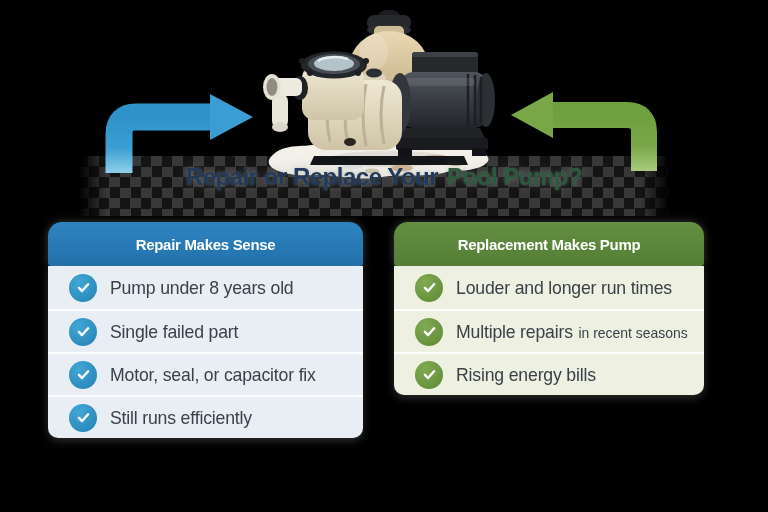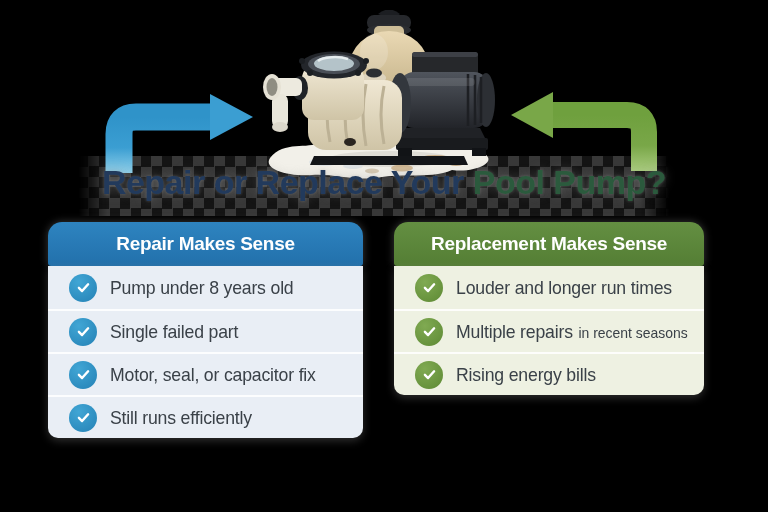--- a/index.html
+++ b/index.html
@@ -14,31 +14,31 @@
     background-size:21px 21px;opacity:.95;
     -webkit-mask-image:linear-gradient(90deg,transparent 0%,#000 5%,#000 95%,transparent 100%);
             mask-image:linear-gradient(90deg,transparent 0%,#000 5%,#000 95%,transparent 100%);
   }
   .hero-pump{position:absolute;left:250px;top:10px;width:260px;height:178px;}
   .arrow{position:absolute;}
   .arrow-left{left:98px;top:90px;width:160px;height:85px;}
   .arrow-right{left:505px;top:88px;width:160px;height:85px;}
   .title{
     position:absolute;left:0;top:163px;width:768px;text-align:center;
-    font-size:34px;font-weight:700;letter-spacing:-0.5px;white-space:nowrap;
+    font-size:24px;font-weight:700;letter-spacing:-0.5px;white-space:nowrap;
     text-shadow:0 0 12px rgba(150,150,150,.45), 0 0 3px rgba(160,160,160,.35);
   }
   .title .seg-repair{color:#223a5c;}
   .title .seg-pump{color:#2b5a3d;margin-left:9px;}
   .card{position:absolute;top:222px;}
   .card-repair{left:48px;width:315px;}
   .card-replace{left:394px;width:310px;}
   .card-header{
     height:44px;border-radius:14px 14px 3px 3px;display:flex;align-items:center;justify-content:center;
-    color:#fff;font-weight:700;font-size:19px;letter-spacing:-0.3px;
+    color:#fff;font-weight:700;font-size:15px;letter-spacing:-0.3px;
     box-shadow:0 0 8px rgba(155,155,155,.38);
   }
   .card-repair .card-header{background:linear-gradient(180deg,#2e84c0,#2270ab);}
   .card-replace .card-header{background:linear-gradient(180deg,#648f42,#547e34);}
   .card-body{border-radius:0 0 10px 10px;box-shadow:0 3px 9px rgba(140,140,140,.32);}
   .card-repair .card-body{background:#e9eef5;text-align:center;}
   .card-replace .card-body{background:#eef1e2;}
   .row{height:43px;display:flex;align-items:center;padding-left:21px;box-sizing:border-box;}
   .row + .row{border-top:2px solid rgba(255,255,255,.85);}
   .check{
@@ -209,21 +209,21 @@
           </span>
         <span class="label-group">
             <span class="label">Still runs efficiently</span>
             <span class="suffix"></span>
           </span>
       </div>
     </div>
   </div>
 
   <div class="card card-replace">
-    <div class="card-header">Replacement Makes Sense</div>
+    <div class="card-header">Replacement Makes Pump</div>
     <div class="card-body">
       <div class="row">
         <span class="check">
             <svg viewBox="0 0 24 24">
               <path d="M5.5 12.5 L10 17 L18.5 7.5" stroke="#fff" stroke-width="3.4" fill="none" stroke-linecap="round" stroke-linejoin="round"></path>
             </svg>
           </span>
         <span class="label-group">
             <span class="label">Louder and longer run times</span>
             <span class="suffix"></span>

